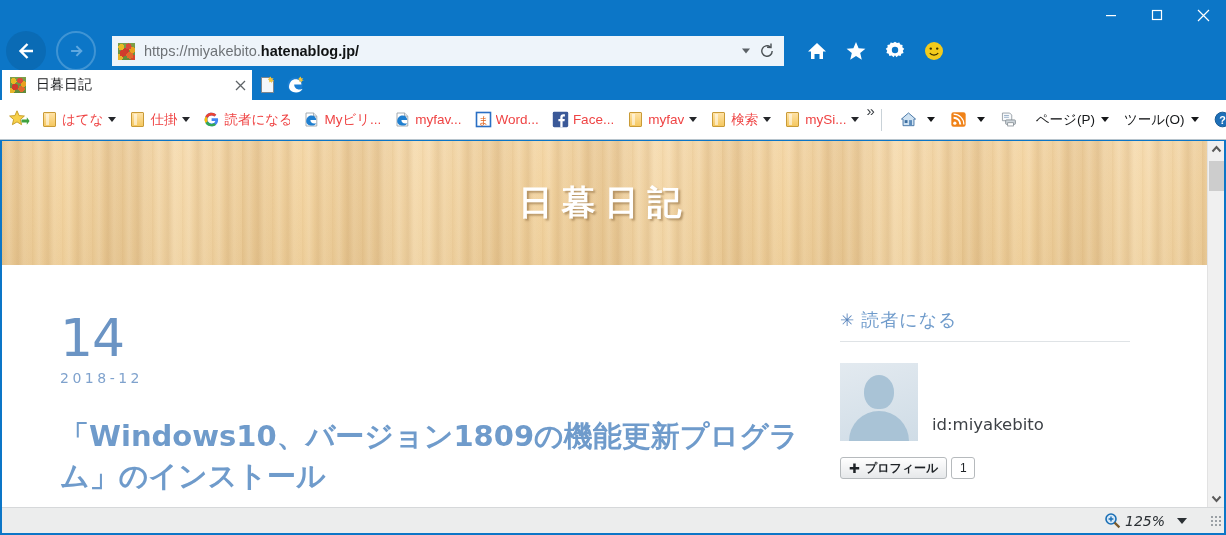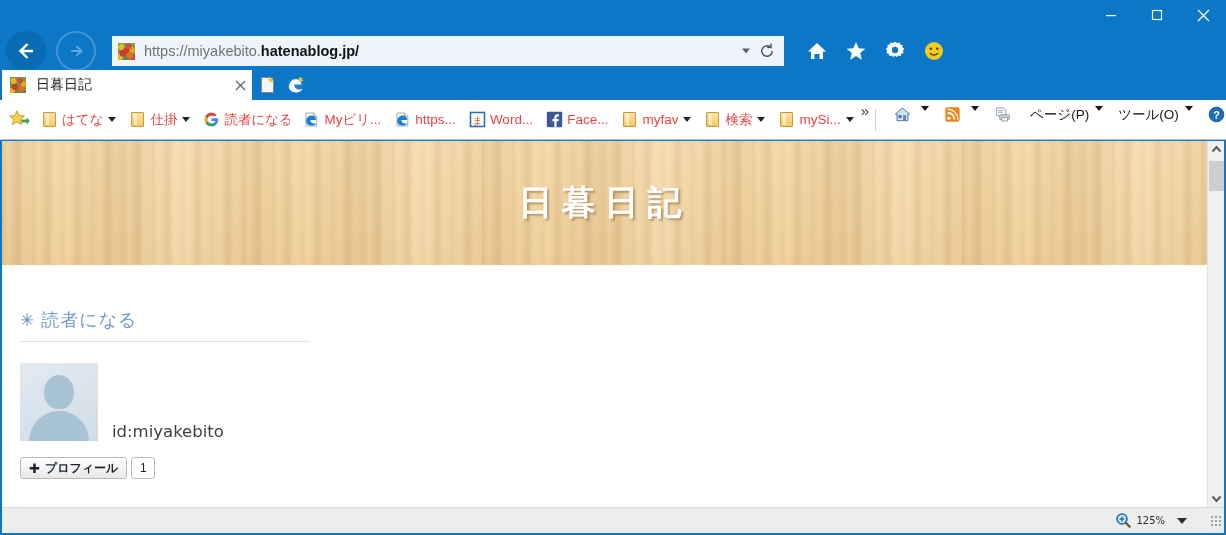--- a/index.html
+++ b/index.html
@@ -181,21 +181,21 @@
     background: rgba(255,255,255,.55);
   }
   .cmd-sep {
     width: 1px; height: 22px; background: #c9d2d8; margin: 0 6px; flex:0 0 auto;
   }
   .chev-more {
     color: #3a3f44; font-size: 15px; margin-left: 4px; flex: 0 0 auto;
     align-self: flex-start; margin-top: 2px;
   }
   .cmd-item {
-    display: flex; align-items: flex-start; flex: 0 0 auto;
+    display: flex; align-items: center; flex: 0 0 auto;
     height: 28px; padding: 0 3px; margin-left: 9px;
     font-size: 13.5px; color: #16181a; white-space: nowrap;
   }
   .cmd-arrow {
     margin-left: 6px; width: 0; height: 0;
     border-left: 4.5px solid transparent; border-right: 4.5px solid transparent;
     border-top: 5.5px solid #16181a;
   }
 
   
@@ -279,21 +279,21 @@
     position: absolute; left: 50%; top: 12px; transform: translateX(-50%);
     width: 30px; height: 34px; border-radius: 50% 50% 46% 46%;
     background: #a9c3d6;
   }
   .avatar .body {
     position: absolute; left: 50%; bottom: -6px; transform: translateX(-50%);
     width: 60px; height: 36px; border-radius: 30px 30px 0 0;
     background: #a9c3d6;
   }
   .profile-id {
-    margin-left: 14px; 
+    margin-left: 14px; margin-bottom: 7px;
     font-size: 16.5px; color: #3d4146;
     font-family: "DejaVu Sans", "Liberation Sans", sans-serif;
   }
   .subscribe-row { display: flex; align-items: stretch; margin-top: 16px; }
   .sub-btn {
     display: flex; align-items: center; gap: 5px;
     height: 22px; padding: 0 8px;
     background: linear-gradient(#ffffff, #e6e8ea);
     border: 1px solid #b6babd; border-radius: 3px;
     font-size: 12px; font-weight: 700; color: #1f2327;
@@ -326,21 +326,21 @@
   
   .statusbar {
     position: absolute; left: 2px; bottom: 2px;
     width: 1222px; height: 26px;
     background: #eceded;
     border-top: 1px solid #d6d8da;
     display: flex; align-items: center; justify-content: flex-end;
   }
   .zoom-box { display: flex; align-items: center; margin-right: 10px; }
   .zoom-ic { width: 17px; height: 17px; margin-right: 4px; color:#1a6fb5; }
-  .zoom-txt { font-size: 10px; color: #2b3034; font-family:"DejaVu Sans","Liberation Sans",sans-serif; }
+  .zoom-txt { font-size: 14px; color: #2b3034; font-family:"DejaVu Sans","Liberation Sans",sans-serif;font-style:italic; }
   .zoom-caret {
     margin-left: 12px; width: 0; height: 0;
     border-left: 5px solid transparent; border-right: 5px solid transparent;
     border-top: 6px solid #2b3034;
   }
   .grip {
     width: 13px; height: 13px; margin-left: 12px; margin-right: 2px;
     background-image:
       radial-gradient(circle, #9aa0a5 1px, transparent 1.2px);
     background-size: 4px 4px;
@@ -499,21 +499,21 @@
           <span class="fav-label">Myビリ...</span>
         </div>
         <div class="fav-item">
           <span class="fav-ic">
             <svg width="17" height="17" viewBox="0 0 17 17">
               <path d="M3 2 H10.5 L13.8 5.2 V15 H3 Z" fill="#ffffff" stroke="#9aa3aa" stroke-width="0.9"></path>
               <path d="M10.5 2 V5.2 H13.8" fill="#dde4ea" stroke="#9aa3aa" stroke-width="0.8"></path>
               <path d="M3.2 10.5 C3.2 6.6 6 4.6 8.6 4.6 C11.4 4.6 13.2 6.6 13.2 9 H7.4 C7.4 11 8.9 12.6 11.2 12.6 C12.3 12.6 13.1 12.3 13.5 12 C12.8 13.6 11 14.6 8.9 14.6 C5.8 14.6 3.2 12.8 3.2 10.5 Z" fill="#1f7fd0"></path>
             </svg>
           </span>
-          <span class="fav-label">https...</span>
+          <span class="fav-label">myfav...</span>
         </div>
         <div class="fav-item">
           <span class="fav-ic">
             <svg width="17" height="17" viewBox="0 0 17 17">
               <rect x="1.5" y="1.5" width="14" height="14" fill="#ffffff" stroke="#2a6fc4" stroke-width="1.6"></rect>
               <text x="8.5" y="12.6" text-anchor="middle" font-size="10.5" fill="#e06018" font-family="DejaVu Sans, sans-serif">ま</text>
             </svg>
           </span>
           <span class="fav-label">Word...</span>
         </div>
@@ -611,20 +611,25 @@
 
   <div class="viewport">
     <div class="page">
 
       <div class="banner">
         <div class="banner-title">日暮日記</div>
       </div>
 
       <div class="content">
 
+        <div class="main-col">
+          <div class="entry-day">14</div>
+          <div class="entry-ym">2018-12</div>
+          <div class="entry-title">「Windows10、バージョン1809の機能更新プログラム」のインストール</div>
+        </div>
 
         <div class="side-col">
           <div class="side-head">
             <span class="ast">✳</span>
             <span>読者になる</span>
           </div>
 
           <div class="profile-row">
             <div class="avatar">
               <div class="head"></div>

